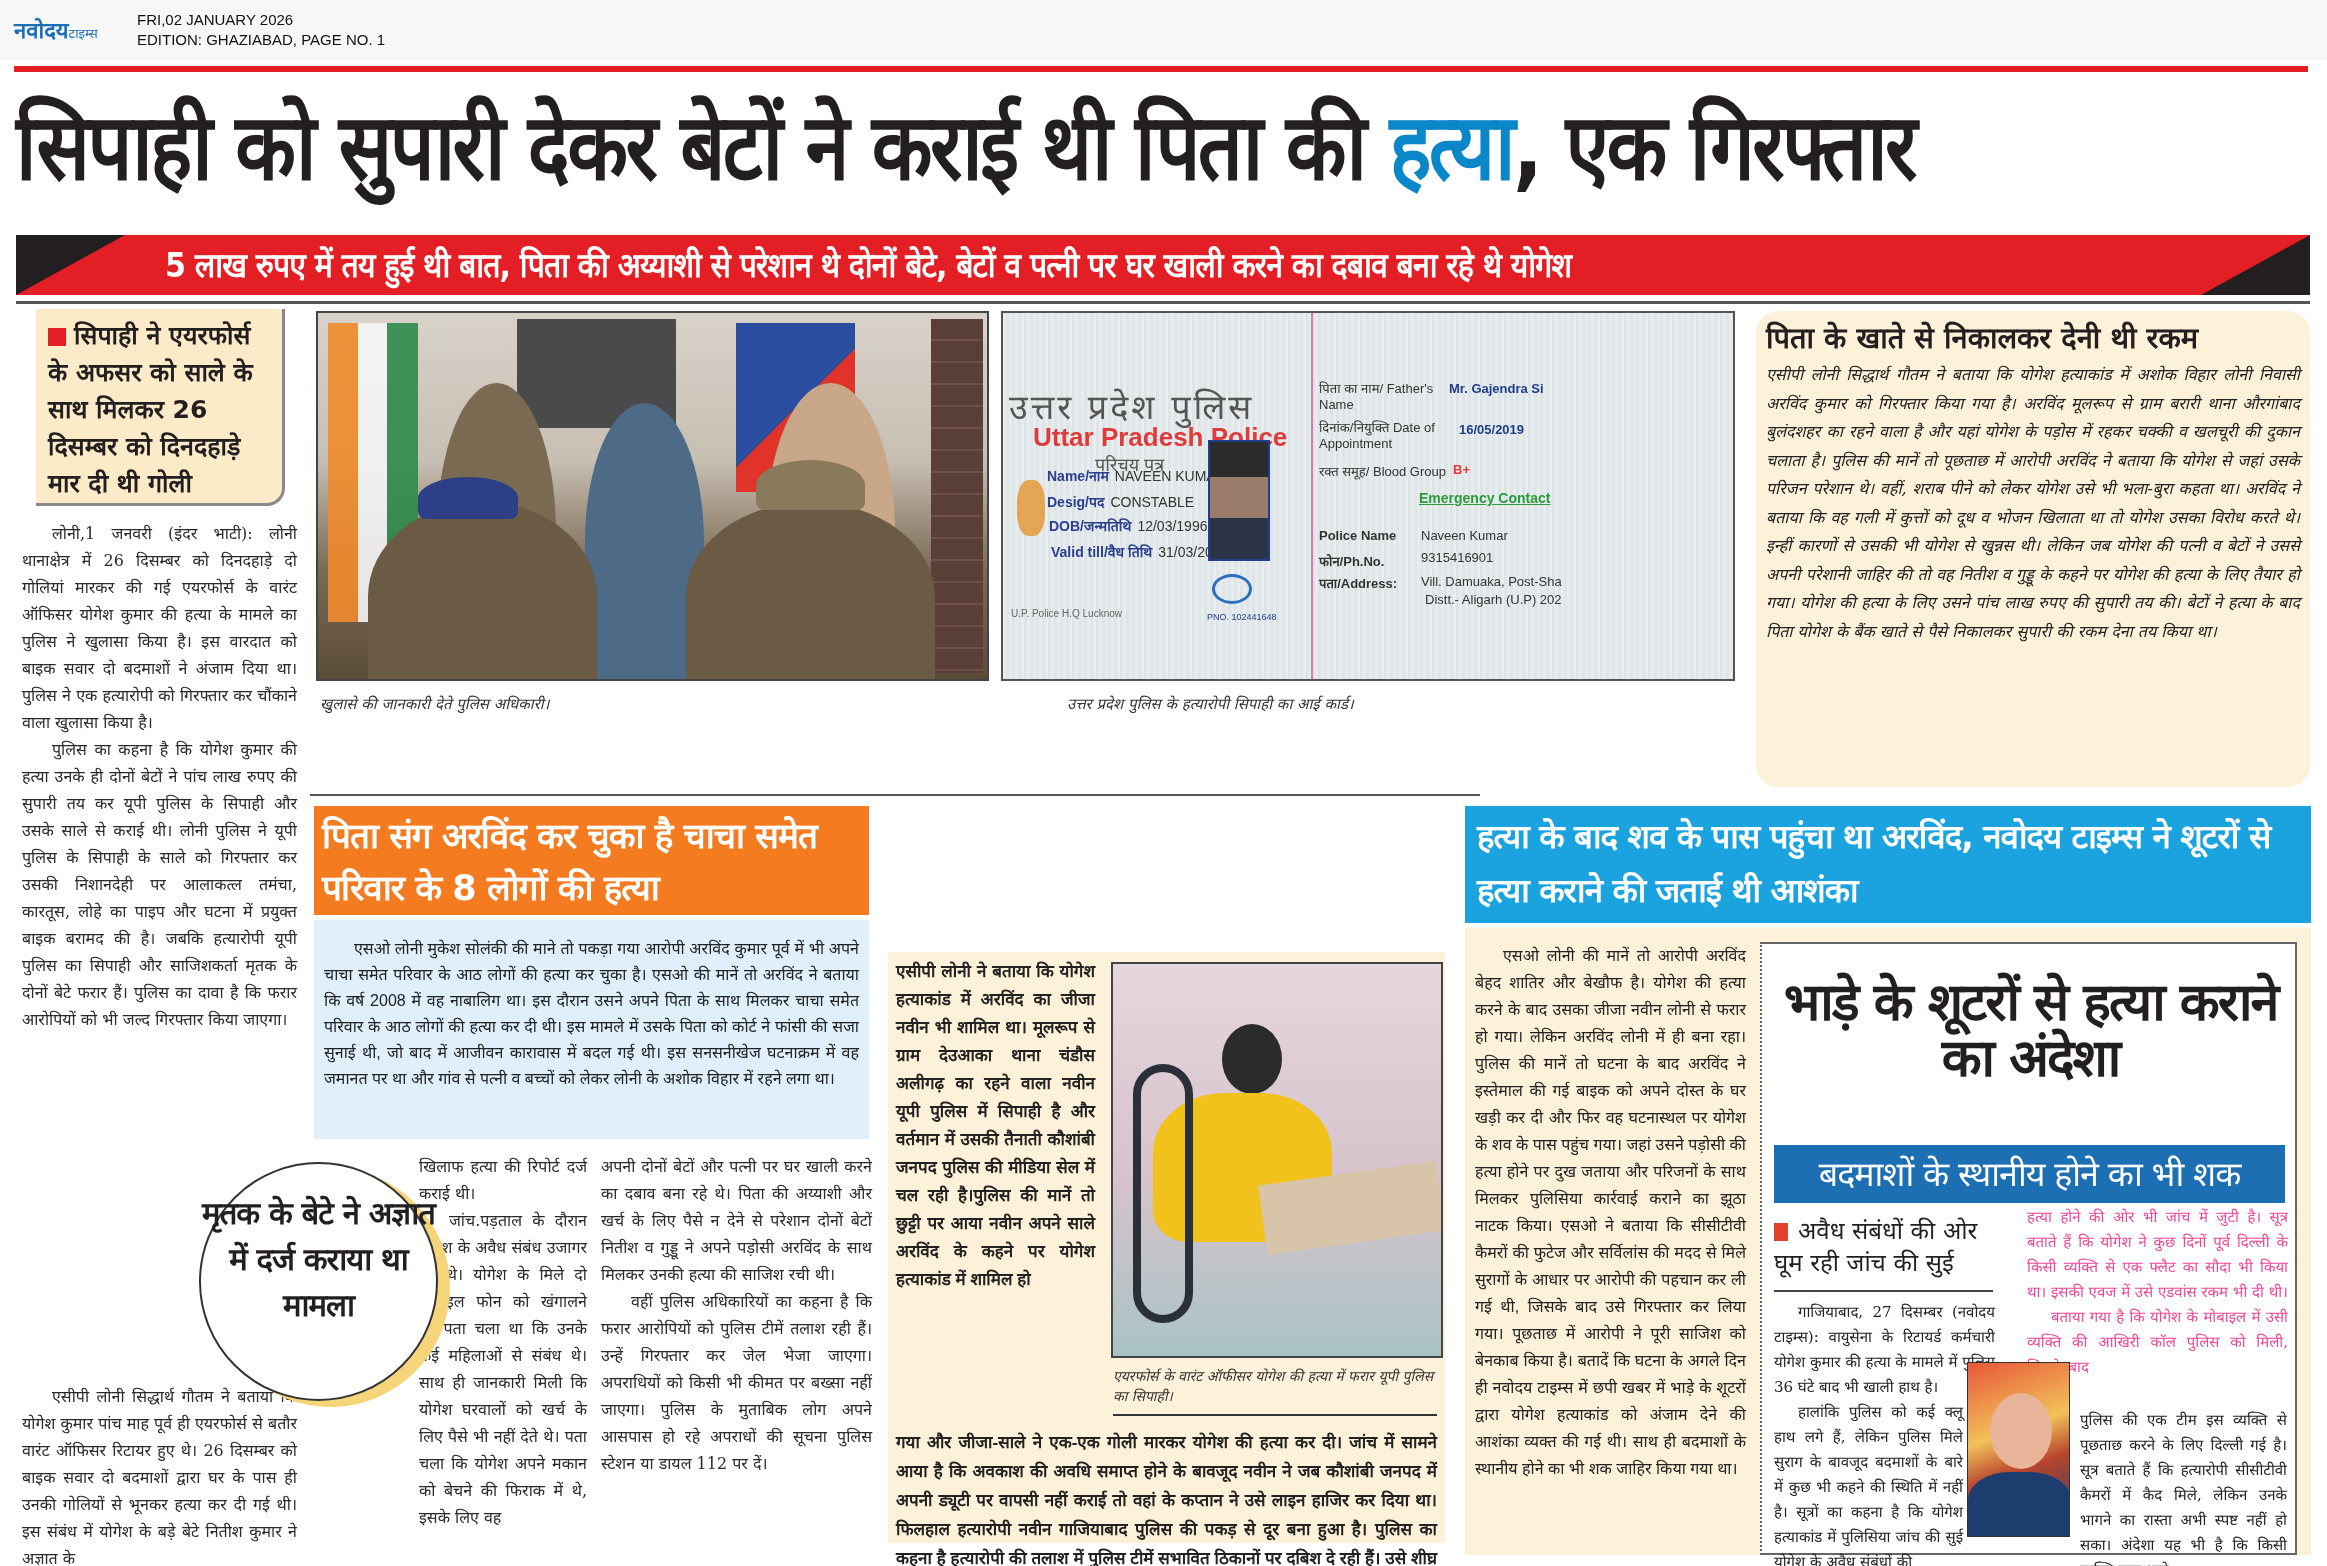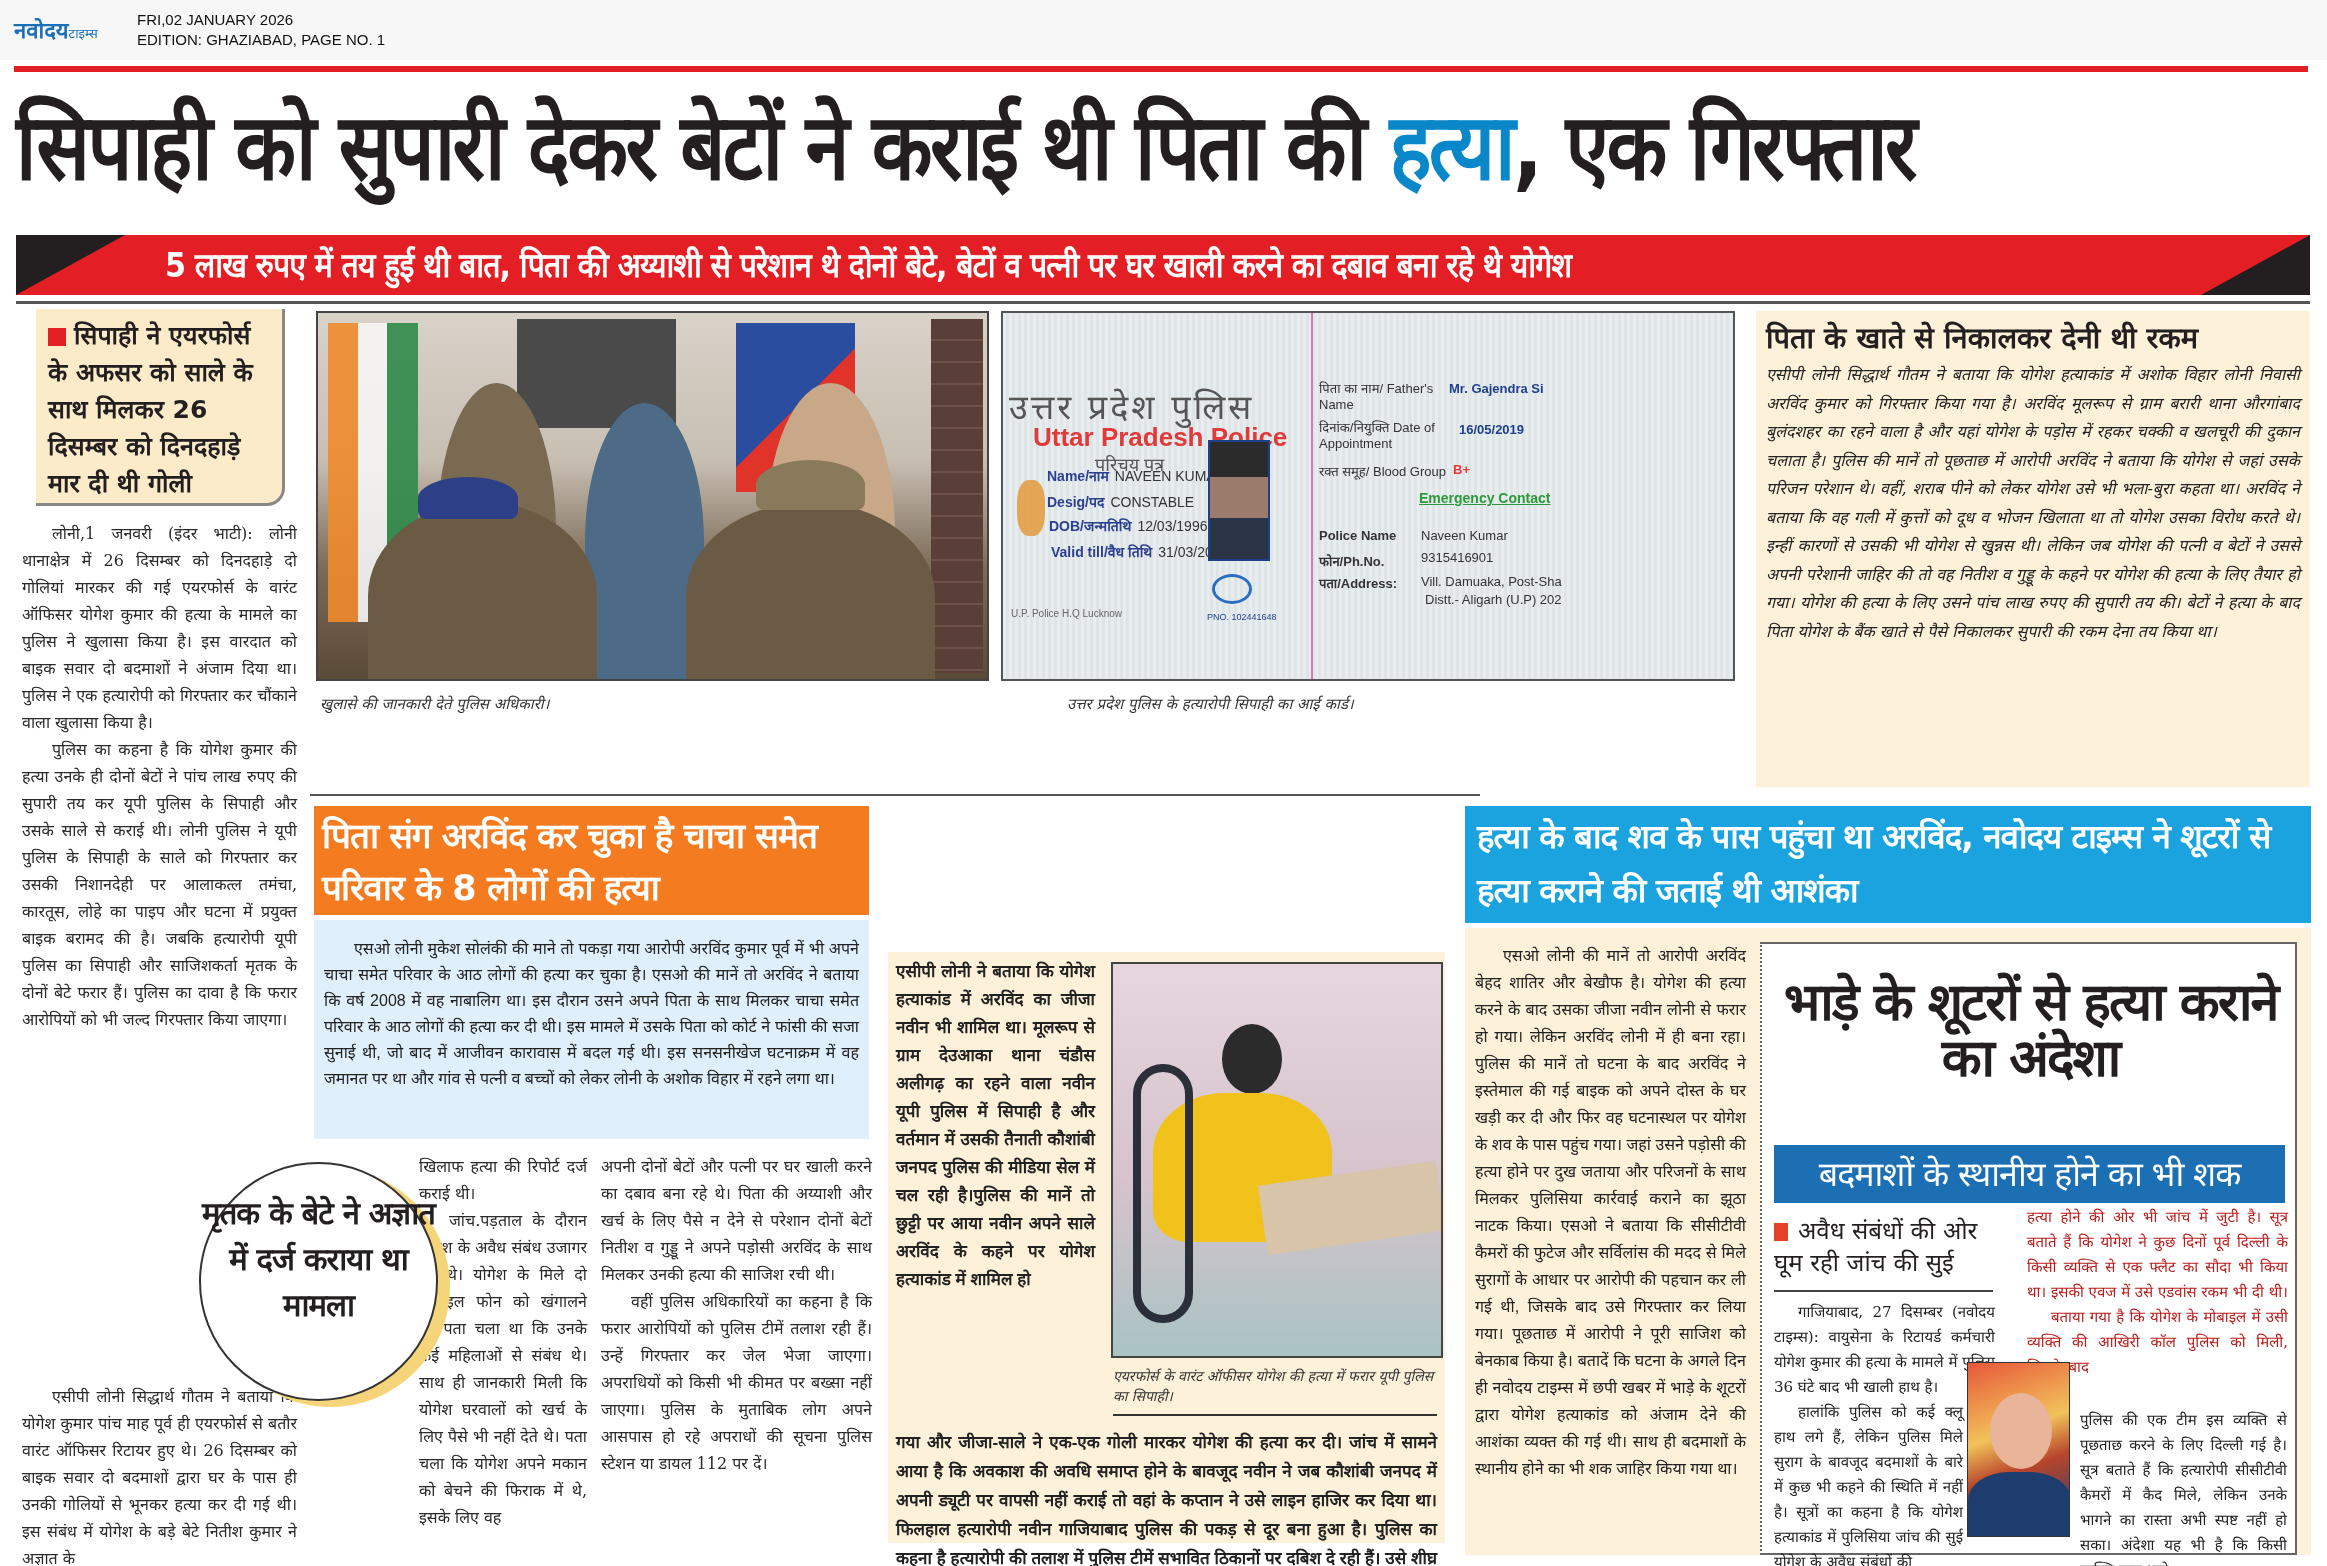--- a/index.html
+++ b/index.html
@@ -48,21 +48,21 @@
   .id-row b { color: #2b3f8f; font-weight: bold; margin-right: 6px; }
   .id-photo { position: absolute; left: 205px; top: 127px; width: 62px; height: 121px; border: 2px solid #1e3f8a; background: linear-gradient(180deg,#2b2b2b 0 30%,#9b7b6b 30% 65%,#2b3444 65% 100%); }
   .id-pno { position: absolute; left: 204px; top: 299px; font-size: 9px; color: #1e3f8a; }
   .id-seal { position: absolute; left: 209px; top: 261px; width: 40px; height: 30px; border-radius: 50%; border: 3px solid #2a6fbf; }
   .id-badge { position: absolute; left: 14px; top: 167px; width: 28px; height: 56px; border-radius: 40%; background: #e39a3a; opacity: .85; }
   .id-line { position: absolute; left: 308px; top: 0; width: 2px; height: 370px; background: #d04d9a; opacity: .7; }
   .id-right { position: absolute; font-size: 13px; color: #333; }
   .id-val { color: #1e3f8a; font-weight: bold; }
   .id-em { position: absolute; left: 416px; top: 177px; font-size: 14px; color: #2b9a3a; text-decoration: underline; font-weight: bold; }
 
-  .rbox1 { position: absolute; left: 1756px; top: 251px; width: 554px; height: 476px; background: #fdf1d9; padding: 8px 10px; }
+  .rbox1 { position: absolute; left: 1756px; top: 251px; width: 554px; height: 476px; background: #fdf1d9; padding: 8px 10px; border-radius: 22px; }
   .rbox1 .ttl { font-weight: bold; font-size: 29px; color: #231f20; line-height: 38px; margin-bottom: 4px; }
   .rbox1 .body { font-family: "DejaVu Serif", serif; font-style: italic; font-size: 16px; line-height: 28.5px; text-align: justify; color: #222; }
 
   .rule3 { position: absolute; height: 2px; background: #555; }
 
   
   .obox-h { position: absolute; left: 314px; top: 746px; width: 555px; height: 109px; background: #f47b20; color: #fff; font-weight: bold; font-size: 35px; line-height: 52px; padding: 4px 8px; letter-spacing: -1px; }
   .obox-b { position: absolute; left: 314px; top: 860px; width: 555px; height: 219px; background: #dfeffb; padding: 16px 10px; font-family: "Liberation Sans", sans-serif; font-size: 16px; line-height: 26px; text-align: justify; color: #222; }
   .obox-b p { text-indent: 30px; }
 
@@ -79,21 +79,21 @@
   .bbox-col { position: absolute; left: 10px; top: 14px; width: 271px; font-family: "Liberation Sans", sans-serif; font-size: 16px; line-height: 27px; text-align: justify; color: #222; }
   .bbox-col p { text-indent: 28px; }
   .inset { position: absolute; left: 295px; top: 14px; width: 537px; height: 613px; background: #fff; border: 2px solid #666; border-left: 2px dotted #666; }
   .inset .big { position: absolute; left: 0; top: 30px; width: 537px; text-align: center; font-weight: bold; font-size: 52px; line-height: 56px; color: #231f20; letter-spacing: -2px; }
   .inset .bar { position: absolute; left: 12px; top: 201px; width: 511px; height: 58px; background: #1c6fb3; color: #fff; font-size: 34px; text-align: center; line-height: 58px; letter-spacing: -1px; }
   .inset .sub { position: absolute; left: 12px; top: 271px; width: 213px; font-weight: normal; font-size: 24px; line-height: 32px; color: #231f20; }
   .inset .sub .sq { display: inline-block; width: 14px; height: 18px; background: #e3412a; margin-right: 10px; vertical-align: middle; }
   .inset .subrule { position: absolute; left: 12px; top: 346px; width: 219px; height: 2px; background: #444; }
   .inset .colA { position: absolute; left: 12px; top: 356px; width: 221px; font-family: "DejaVu Serif", serif; font-size: 15px; line-height: 25px; text-align: justify; color: #222; }
   .inset .colA p { text-indent: 24px; }
-  .inset .colB { position: absolute; left: 265px; top: 261px; width: 261px; font-family: "DejaVu Serif", serif; font-size: 15px; line-height: 25px; text-align: justify; color: #b91c1c; }
+  .inset .colB { position: absolute; left: 265px; top: 261px; width: 261px; font-family: "DejaVu Serif", serif; font-size: 15px; line-height: 25px; text-align: justify; color: #ec4899; }
   .inset .colB p { text-indent: 24px; }
   .inset .colC { position: absolute; left: 318px; top: 460px; width: 207px; font-family: "DejaVu Serif", serif; font-size: 15px; line-height: 25px; text-align: justify; color: #222; }
   .photo4 { position: absolute; left: 207px; top: 533px; width: 103px; height: 175px; border: 1px solid #333; background: linear-gradient(160deg,#e8573a 0%,#f2c25a 40%,#b8452c 60%,#1d3d6e 100%); overflow: hidden; }
 
   
   .pull { position: absolute; left: 199px; top: 1102px; width: 239px; height: 239px; border-radius: 50%; border: 2px solid #333; background: #fff; box-shadow: 12px 6px 0 0 #f6d57a; text-align: center; padding-top: 26px; }
   .pull .t { font-weight: bold; font-size: 31px; line-height: 46px; color: #231f20; letter-spacing: -1px; }
 </style>
 </head>
 <body>

